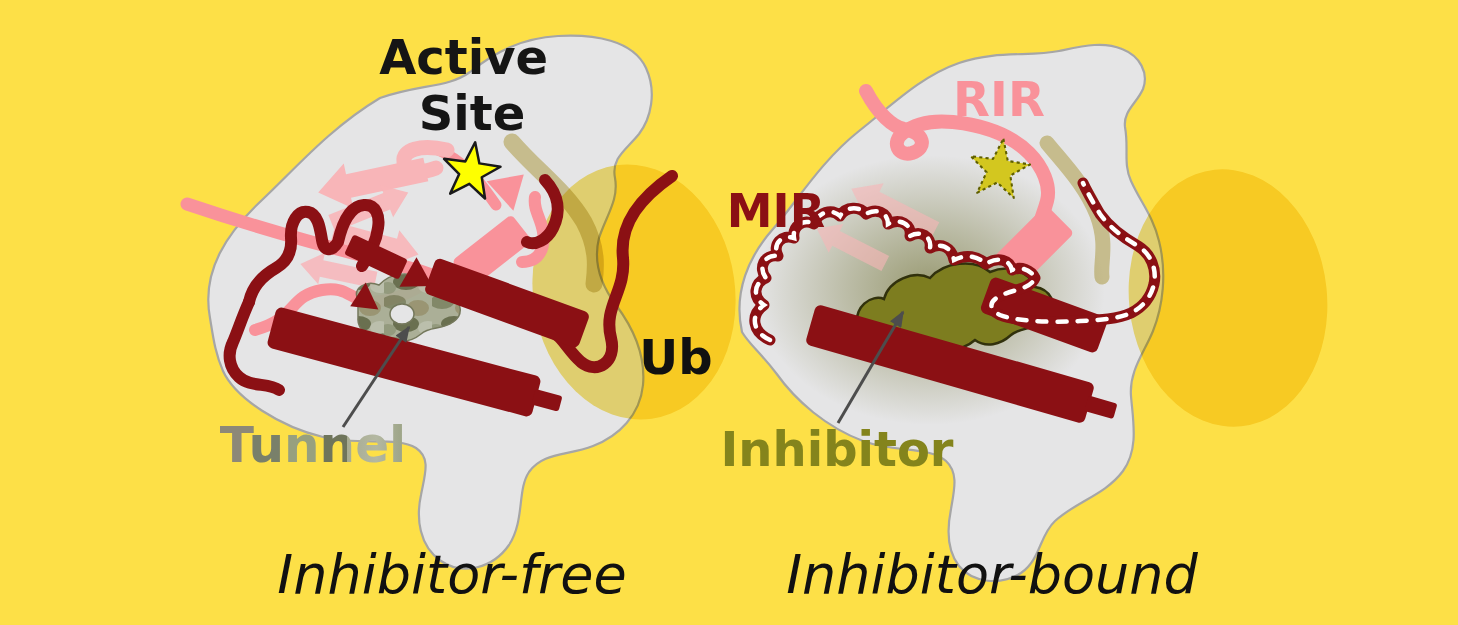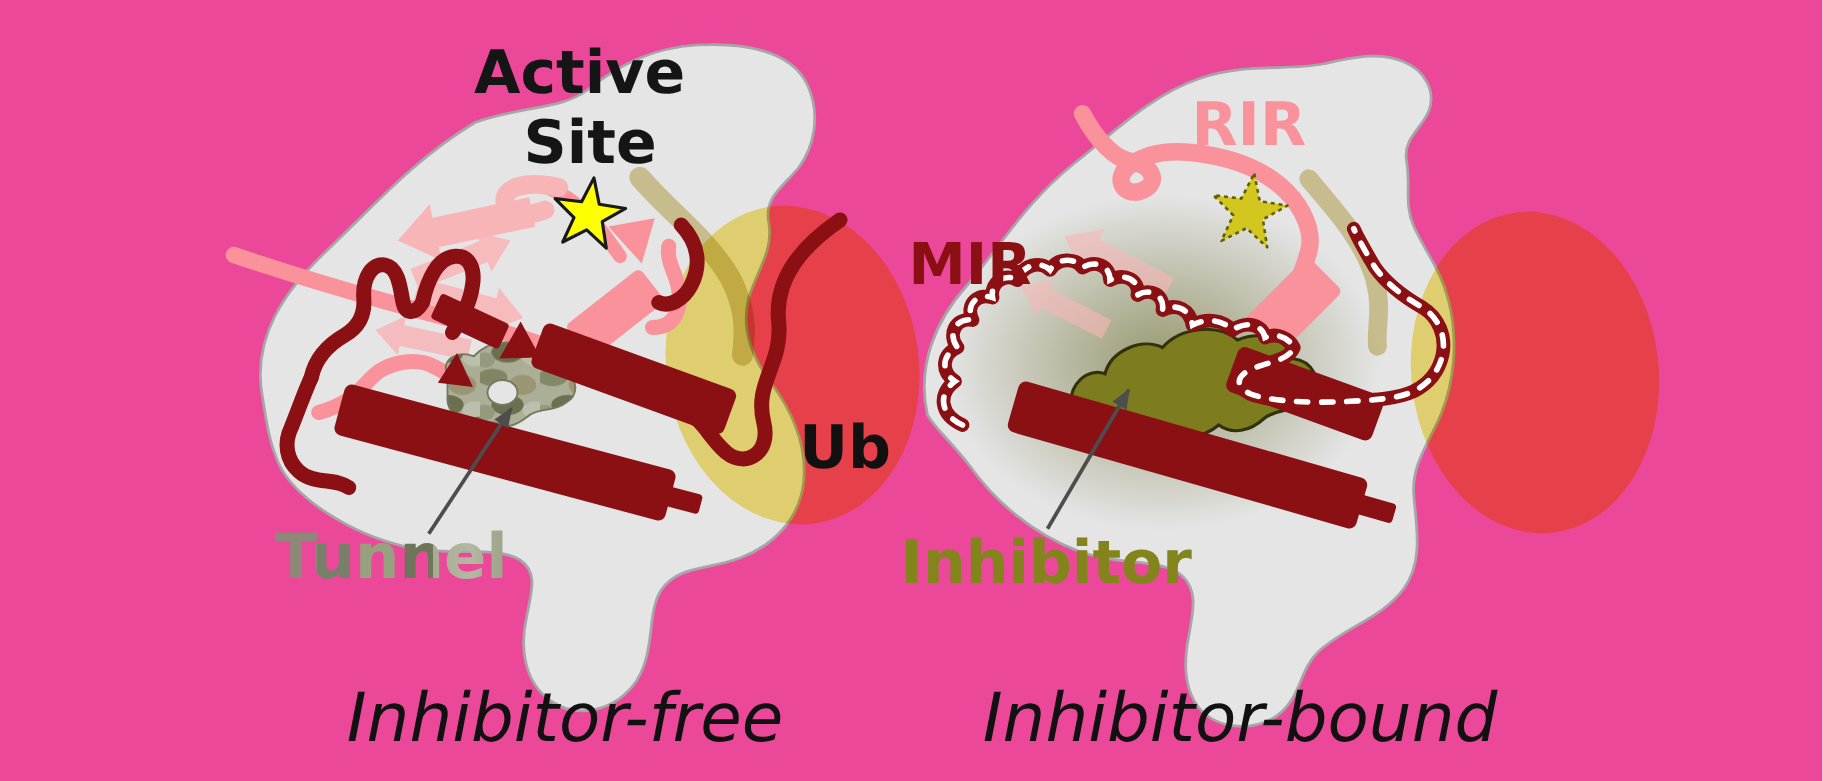--- a/index.html
+++ b/index.html
@@ -1,19 +1,19 @@
 <!DOCTYPE html>
 <html><head>
 <meta charset="utf-8">
 <style>
   html,body{margin:0;padding:0;background:#ffffff;}
   .stage{
     position:relative;
     width:1458px;height:625px;
-    background:#ec4899;
+    background:#fde047;
     overflow:hidden;
     font-family:"DejaVu Sans","Liberation Sans",sans-serif;
     text-decoration:underline;
   }
   svg text{font-family:"DejaVu Sans","Liberation Sans",sans-serif;}
   .lbl-bold{font-weight:bold;}
   .caption{font-style:italic;}
 </style>
 </head>
 <body>

